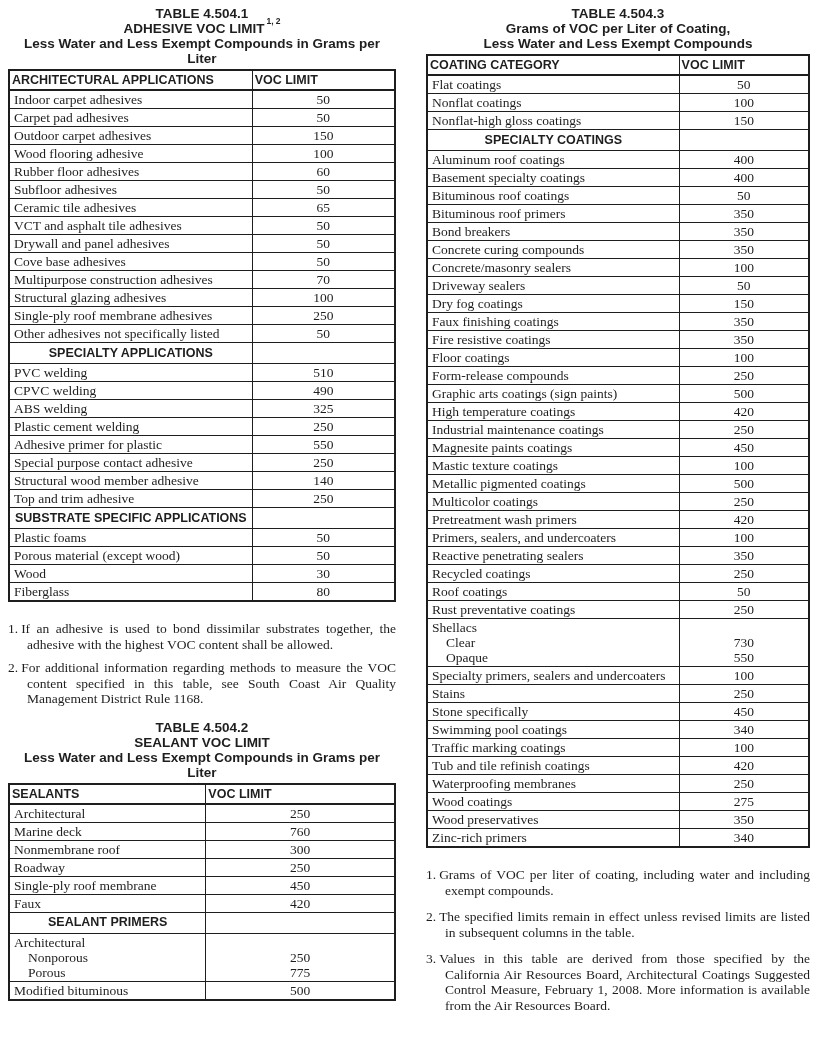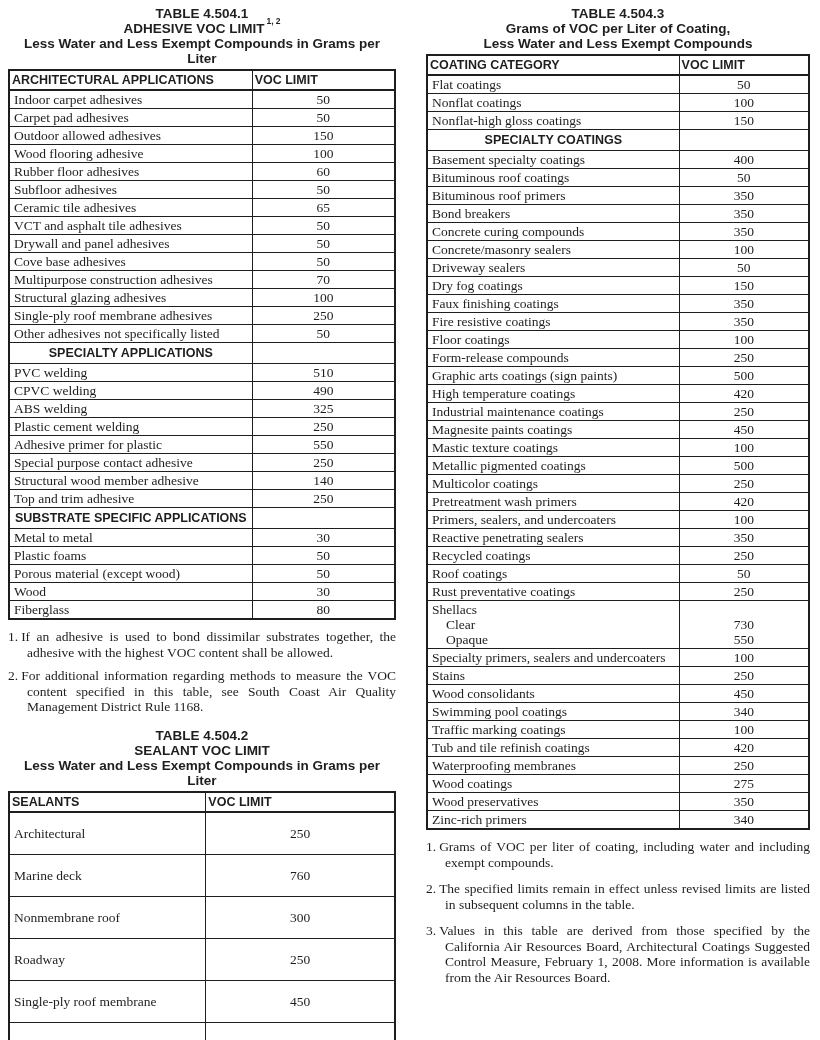--- a/index.html
+++ b/index.html
@@ -27,29 +27,29 @@
     font-family:"Liberation Sans",sans-serif;font-weight:bold;
     font-size:12.5px;line-height:14px;text-align:left;
     border:1px solid var(--ink);border-bottom-width:2px;
     padding:2px 2px;color:var(--ink);overflow:hidden;white-space:nowrap;
   }
   table.voc td{
     border:1px solid var(--ink);
     font-size:13.5px;line-height:15px;
     padding:1px 4px;color:var(--ink);overflow:hidden;
   }
-  table.t2 td{padding:13px 4px;}
+  table.t2 td{padding:1px 4px;}
   table.voc td.val{text-align:center;}
   table.voc td.section{
     font-family:"Liberation Sans",sans-serif;font-weight:bold;
     font-size:12.5px;text-align:center;padding:2.5px 2px;white-space:nowrap;
   }
   td.mcell{vertical-align:top;padding-top:3px;padding-bottom:3px;}
   .line.indent{padding-left:14px;}
-  .footnotes{margin-top:9px;}
+  .footnotes{margin-top:19px;}
   .fn{
     font-size:13.5px;line-height:15.5px;text-align:justify;
     padding-left:19px;text-indent:-19px;margin-bottom:8px;color:var(--ink);
   }
   .fns3 .fn{margin-bottom:11px;}
   .fn .num{margin-right:3px;}
 </style>
 </head>
 <body>
 
@@ -75,21 +75,21 @@
         <tbody>
           <tr>
             <td>Indoor carpet adhesives</td>
             <td class="val">50</td>
           </tr>
           <tr>
             <td>Carpet pad adhesives</td>
             <td class="val">50</td>
           </tr>
           <tr>
-            <td>Outdoor allowed adhesives</td>
+            <td>Outdoor carpet adhesives</td>
             <td class="val">150</td>
           </tr>
           <tr>
             <td>Wood flooring adhesive</td>
             <td class="val">100</td>
           </tr>
           <tr>
             <td>Rubber floor adhesives</td>
             <td class="val">60</td>
           </tr>
@@ -161,24 +161,20 @@
             <td>Structural wood member adhesive</td>
             <td class="val">140</td>
           </tr>
           <tr>
             <td>Top and trim adhesive</td>
             <td class="val">250</td>
           </tr>
           <tr>
             <td class="section">SUBSTRATE SPECIFIC APPLICATIONS</td>
             <td></td>
-          </tr>
-          <tr>
-            <td>Metal to metal</td>
-            <td class="val">30</td>
           </tr>
           <tr>
             <td>Plastic foams</td>
             <td class="val">50</td>
           </tr>
           <tr>
             <td>Porous material (except wood)</td>
             <td class="val">50</td>
           </tr>
           <tr>
@@ -289,20 +285,24 @@
           </tr>
           <tr>
             <td>Nonflat-high gloss coatings</td>
             <td class="val">150</td>
           </tr>
           <tr>
             <td class="section">SPECIALTY COATINGS</td>
             <td></td>
           </tr>
           <tr>
+            <td>Aluminum roof coatings</td>
+            <td class="val">400</td>
+          </tr>
+          <tr>
             <td>Basement specialty coatings</td>
             <td class="val">400</td>
           </tr>
           <tr>
             <td>Bituminous roof coatings</td>
             <td class="val">50</td>
           </tr>
           <tr>
             <td>Bituminous roof primers</td>
             <td class="val">350</td>
@@ -409,21 +409,21 @@
           </tr>
           <tr>
             <td>Specialty primers, sealers and undercoaters</td>
             <td class="val">100</td>
           </tr>
           <tr>
             <td>Stains</td>
             <td class="val">250</td>
           </tr>
           <tr>
-            <td>Wood consolidants</td>
+            <td>Stone specifically</td>
             <td class="val">450</td>
           </tr>
           <tr>
             <td>Swimming pool coatings</td>
             <td class="val">340</td>
           </tr>
           <tr>
             <td>Traffic marking coatings</td>
             <td class="val">100</td>
           </tr>

